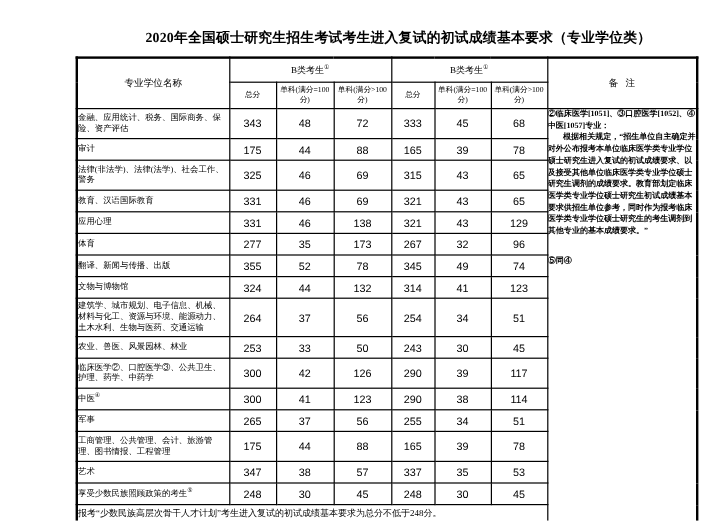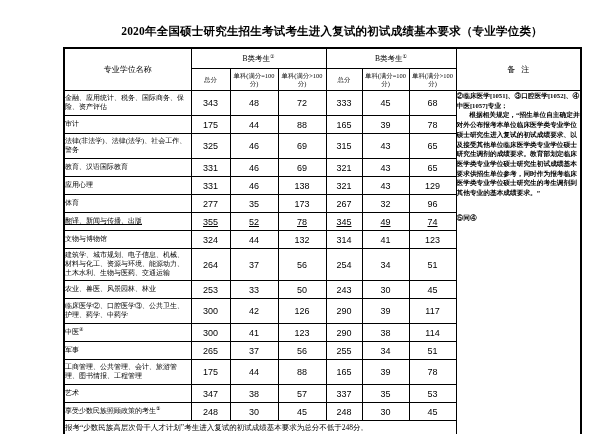--- a/index.html
+++ b/index.html
@@ -166,21 +166,21 @@
         </tr>
         <tr style="height: 18px;">
           <td class="name-cell"><span>体育</span></td>
           <td class="num-cell group-start">277</td>
           <td class="num-cell">35</td>
           <td class="num-cell">173</td>
           <td class="num-cell group-start">267</td>
           <td class="num-cell">32</td>
           <td class="num-cell">96</td>
         </tr>
-        <tr style="height: 18px; text-decoration: underline;">
+        <tr style="height: 18px;">
           <td class="name-cell"><span>翻译、新闻与传播、出版</span></td>
           <td class="num-cell group-start">355</td>
           <td class="num-cell">52</td>
           <td class="num-cell">78</td>
           <td class="num-cell group-start">345</td>
           <td class="num-cell">49</td>
           <td class="num-cell">74</td>
         </tr>
         <tr style="height: 18px;">
           <td class="name-cell"><span>文物与博物馆</span></td>

